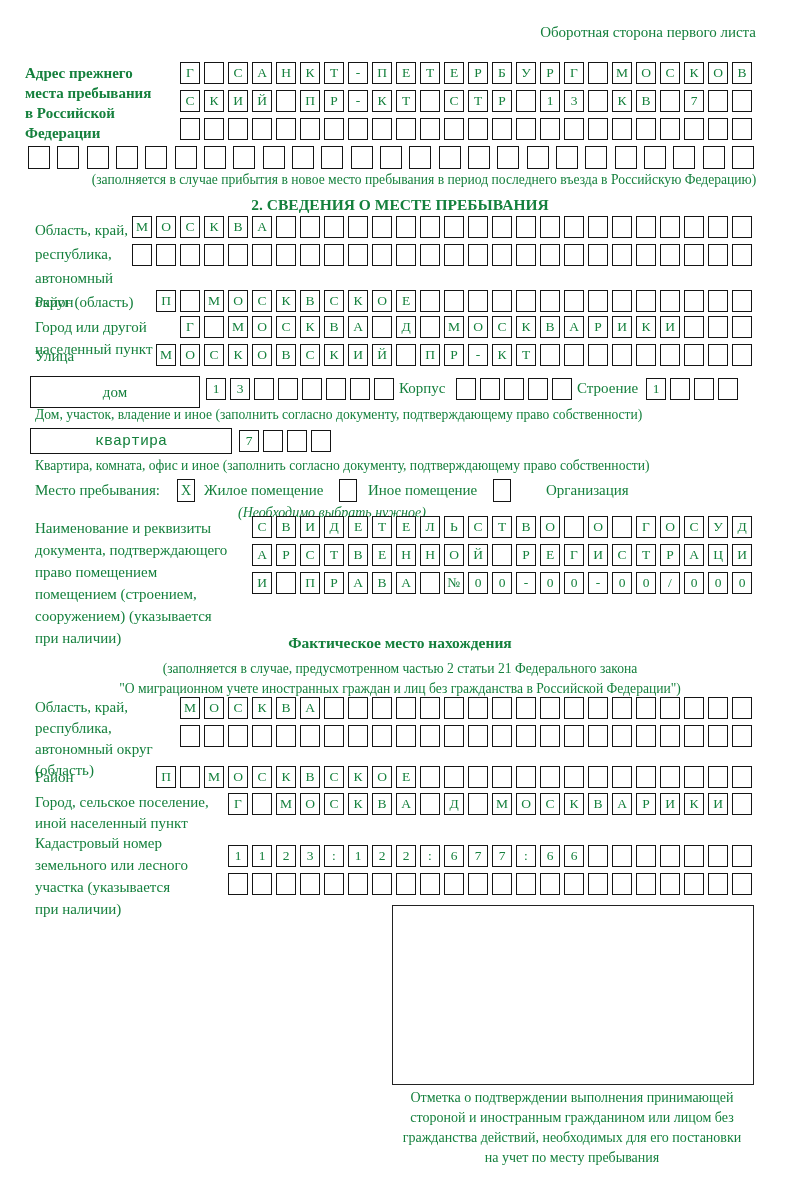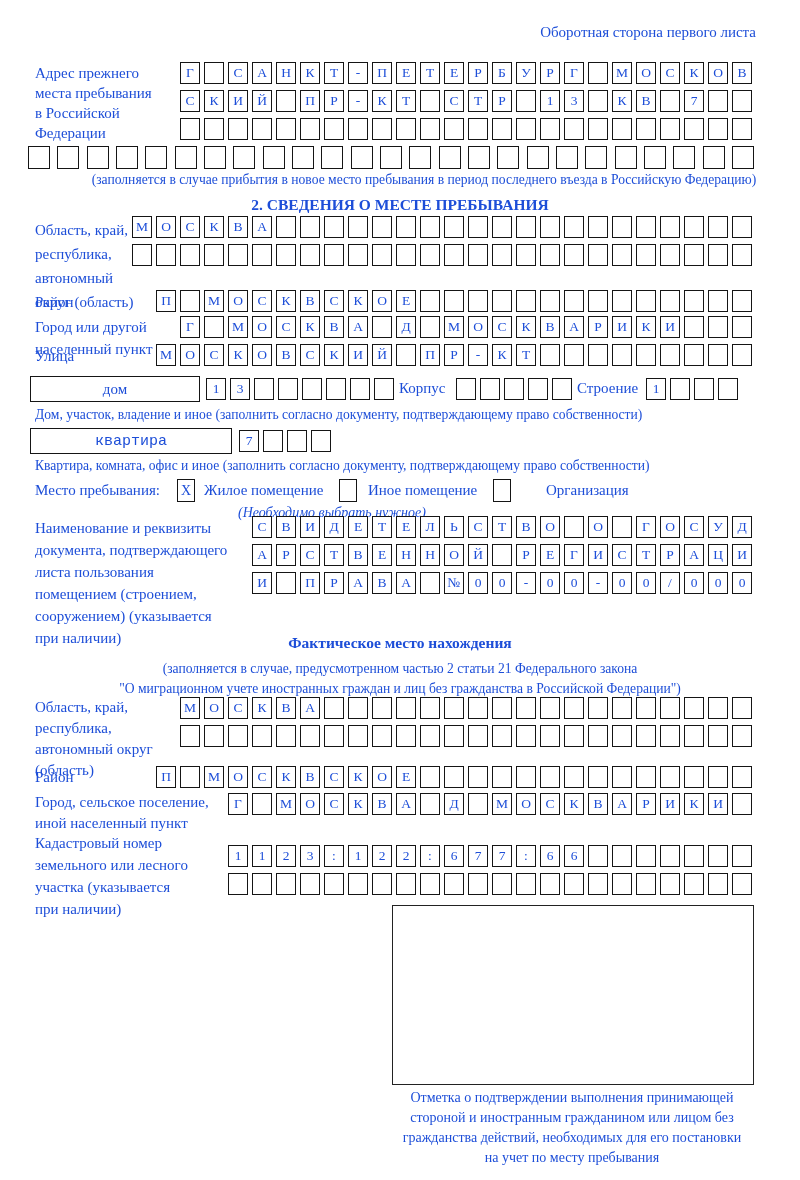--- a/index.html
+++ b/index.html
@@ -1,17 +1,17 @@
 <!DOCTYPE html>
 <html><head>
 <meta charset="utf-8">
 <style>
   html,body{margin:0;padding:0;background:#fff;}
   .page{position:relative;width:800px;height:1180px;background:#ffffff;
-        font-family:"Liberation Serif","DejaVu Serif",serif;color:#1d4ed8;overflow:hidden;}
+        font-family:"Liberation Serif","DejaVu Serif",serif;color:#15803d;overflow:hidden;}
   .abs{position:absolute;}
   .lbl{font-size:15px;}
   .ln{white-space:nowrap;}
   .lh20 .ln{line-height:20px;}
   .lh21 .ln{line-height:21px;}
   .lh22 .ln{line-height:22px;}
   .lh24 .ln{line-height:24px;}
   .cells{display:flex;gap:4px;}
   .cells-wide{display:flex;justify-content:space-between;width:726px;}
   .cell{box-sizing:border-box;width:20px;height:22px;border:1.6px solid #151515;
@@ -27,21 +27,21 @@
   .bold{font-weight:bold;}
   .stampbox{box-sizing:border-box;border:1.8px solid #222;background:#fff;}
 </style>
 </head>
 <body>
 
 <div class="page">
 
   <div class="abs lbl" style="top:24px;right:44px;">Оборотная сторона первого листа</div>
 
-  <div class="abs lbl lh20" style="left:35px;top:63px;">
+  <div class="abs lbl lh20" style="left:25px;top:63px;font-weight:bold;">
       <div class="ln">Адрес прежнего</div>
       <div class="ln">места пребывания</div>
       <div class="ln">в Российской</div>
       <div class="ln">Федерации</div>
     </div>
   <div class="abs cells" style="left:180px;top:62px;">
       <span class="cell">Г</span>
       <span class="cell"></span>
       <span class="cell">С</span>
       <span class="cell">А</span>
@@ -294,21 +294,21 @@
       <span class="cell"></span>
       <span class="cell"></span>
       <span class="cell"></span>
       <span class="cell"></span>
       <span class="cell"></span>
       <span class="cell"></span>
       <span class="cell"></span>
       <span class="cell"></span>
     </div>
 
-  <div class="abs bigbox" style="left:30px;top:376px;width:170px;height:26px;">дом</div>
+  <div class="abs bigbox" style="left:30px;top:376px;width:170px;height:32px;">дом</div>
   <div class="abs cells" style="left:206px;top:378px;">
       <span class="cell">1</span>
       <span class="cell">3</span>
       <span class="cell"></span>
       <span class="cell"></span>
       <span class="cell"></span>
       <span class="cell"></span>
       <span class="cell"></span>
       <span class="cell"></span>
     </div>
@@ -343,21 +343,21 @@
   <div class="abs lbl" style="left:204px;top:482px;">Жилое помещение</div>
   <div class="abs cbox" style="left:339px;top:479px;"></div>
   <div class="abs lbl" style="left:368px;top:482px;">Иное помещение</div>
   <div class="abs cbox" style="left:493px;top:479px;"></div>
   <div class="abs lbl" style="left:546px;top:482px;">Организация</div>
   <div class="abs caption" style="left:238px;top:505px;font-size:14px;font-style:italic;">(Необходимо выбрать нужное)</div>
 
   <div class="abs lbl lh22" style="left:35px;top:517px;">
       <div class="ln">Наименование и реквизиты</div>
       <div class="ln">документа, подтверждающего</div>
-      <div class="ln">листа пользования</div>
+      <div class="ln">право помещением</div>
       <div class="ln">помещением (строением,</div>
       <div class="ln">сооружением) (указывается</div>
       <div class="ln">при наличии)</div>
     </div>
   <div class="abs cells" style="left:252px;top:516px;">
       <span class="cell">С</span>
       <span class="cell">В</span>
       <span class="cell">И</span>
       <span class="cell">Д</span>
       <span class="cell">Е</span>

